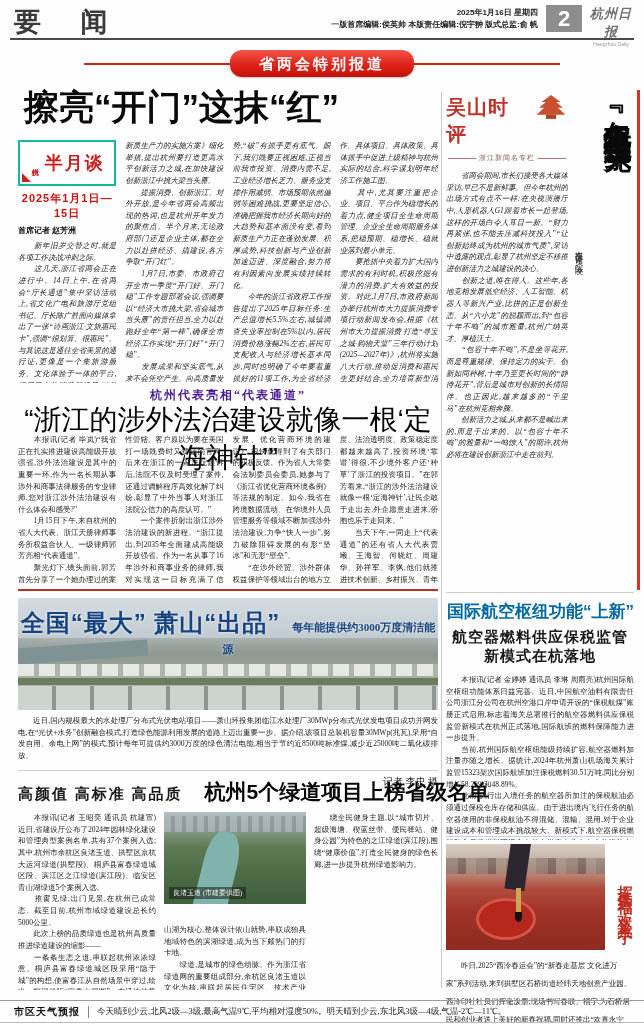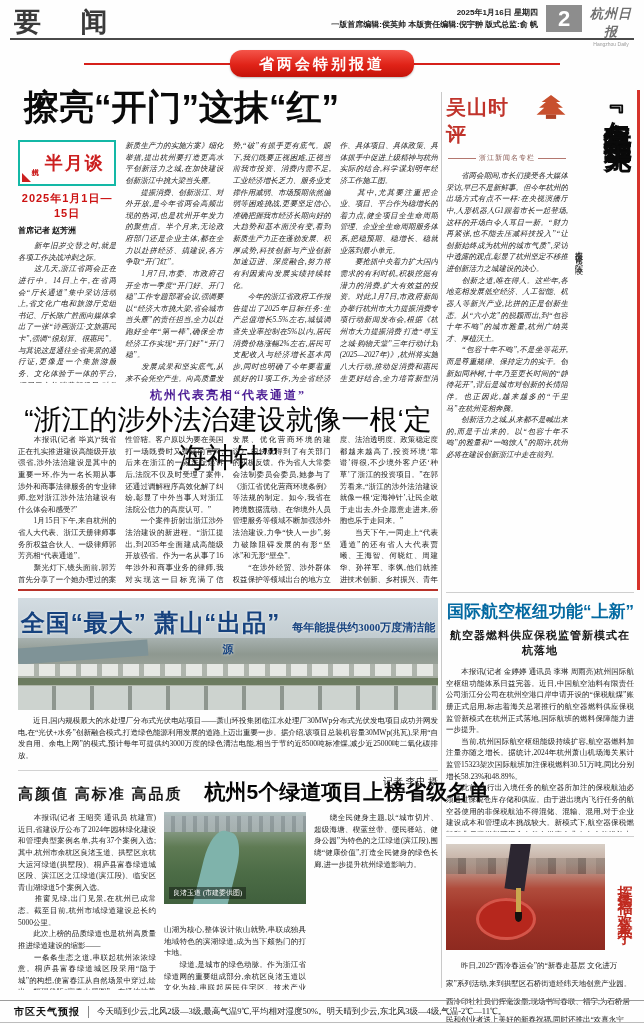--- a/index.html
+++ b/index.html
@@ -94,21 +94,21 @@
     background:linear-gradient(180deg,#b4c2c6 0%,#93a494 14%,#5f7b54 38%,#4c6c46 66%,#40603d 100%)}
   .green-river{position:absolute;left:34px;top:18px;width:34px;height:110px;background:#7fb3ab;border-radius:40%/30%;transform:rotate(14deg)}
   .green-bldgs{position:absolute;left:0;top:4px;width:100%;height:16px;
     background:repeating-linear-gradient(90deg,#aeb7bb 0 7px,#8d979c 7px 11px);opacity:.8}
   .green-chip{position:absolute;left:5px;bottom:5px;background:rgba(20,30,20,.55);color:#fff;font-size:7px;padding:1px 4px;line-height:1.5}
   .gcol2 .bodytext{margin-top:20px;flex:1}
 
   
   .air{left:446px;top:600px;width:188px}
   .air-title{font-size:17px;font-weight:900;color:#0369a1;text-align:right;font-family:"Liberation Sans",sans-serif}
-  .air-sub{font-size:11px;font-weight:bold;color:#1a1a1a;text-align:center;margin-top:5px;letter-spacing:1px}
+  .air-sub{font-size:15px;font-weight:bold;color:#1a1a1a;text-align:center;margin-top:5px;letter-spacing:1px}
   .air-body{margin-top:8px;height:166px}
 
   
   .cal{left:446px;top:844px;width:188px;height:106px;display:flex;gap:5px}
   .cal-photo{flex:1;position:relative;overflow:hidden;
     background:linear-gradient(180deg,#d8cfc6 0%,#c4ada1 18%,#b04c3c 42%,#a03327 64%,#8e2a20 100%)}
   .cal-disk{position:absolute;left:30px;top:54px;width:60px;height:42px;border-radius:50%;background:#b6271d;box-shadow:inset 0 0 0 3px #d4564a}
   .cal-arm{position:absolute;left:62px;top:-6px;width:20px;height:52px;background:#2c2631;transform:rotate(8deg)}
   .cal-brush{position:absolute;left:70px;top:44px;width:5px;height:26px;background:#caa84f}
   .cal-tip{position:absolute;left:69px;top:68px;width:7px;height:10px;background:#15100e;border-radius:0 0 50% 50%}

